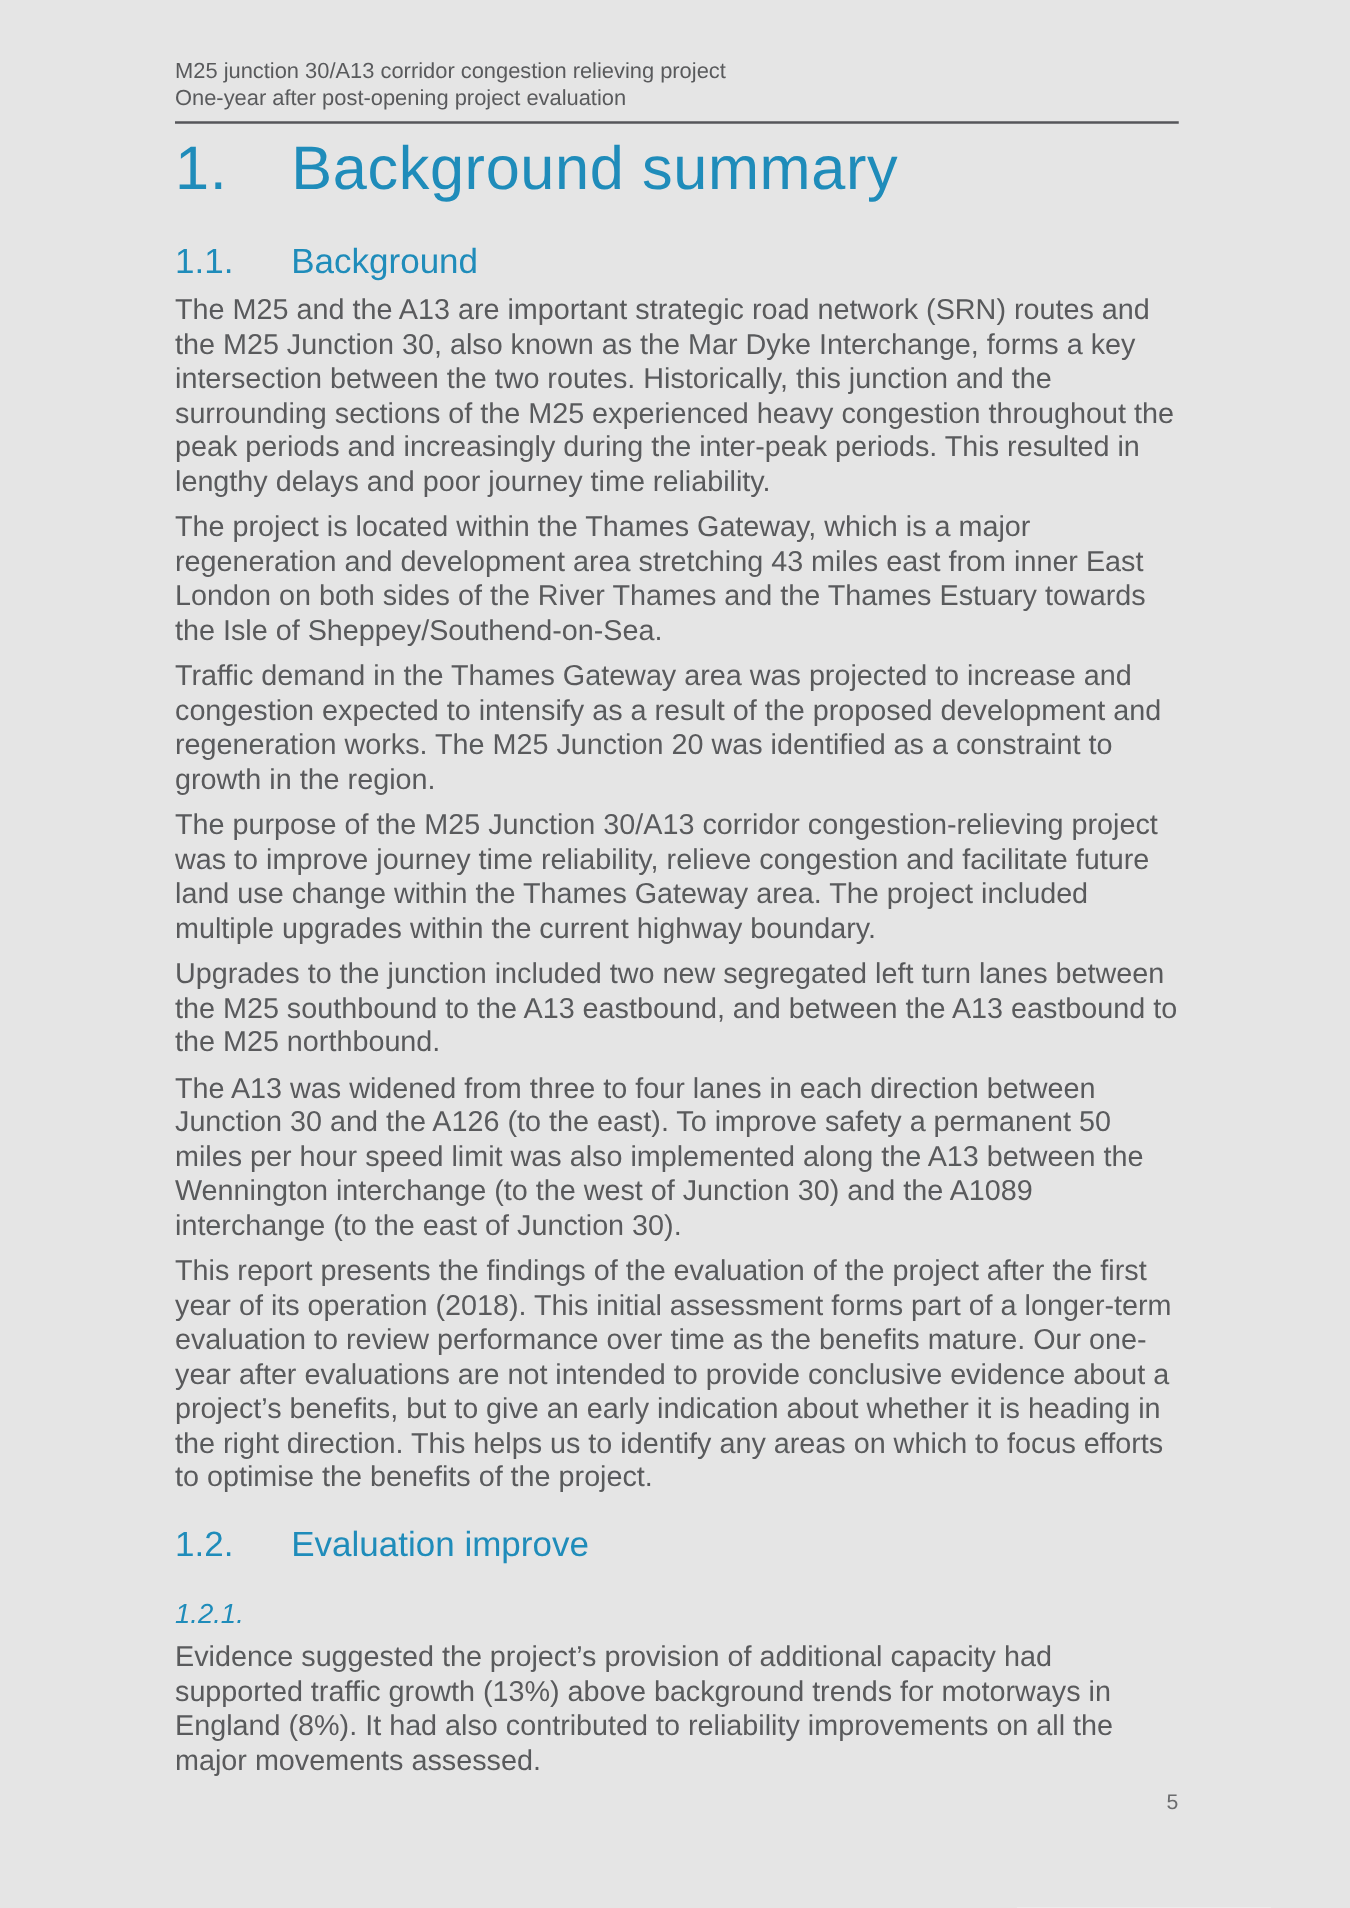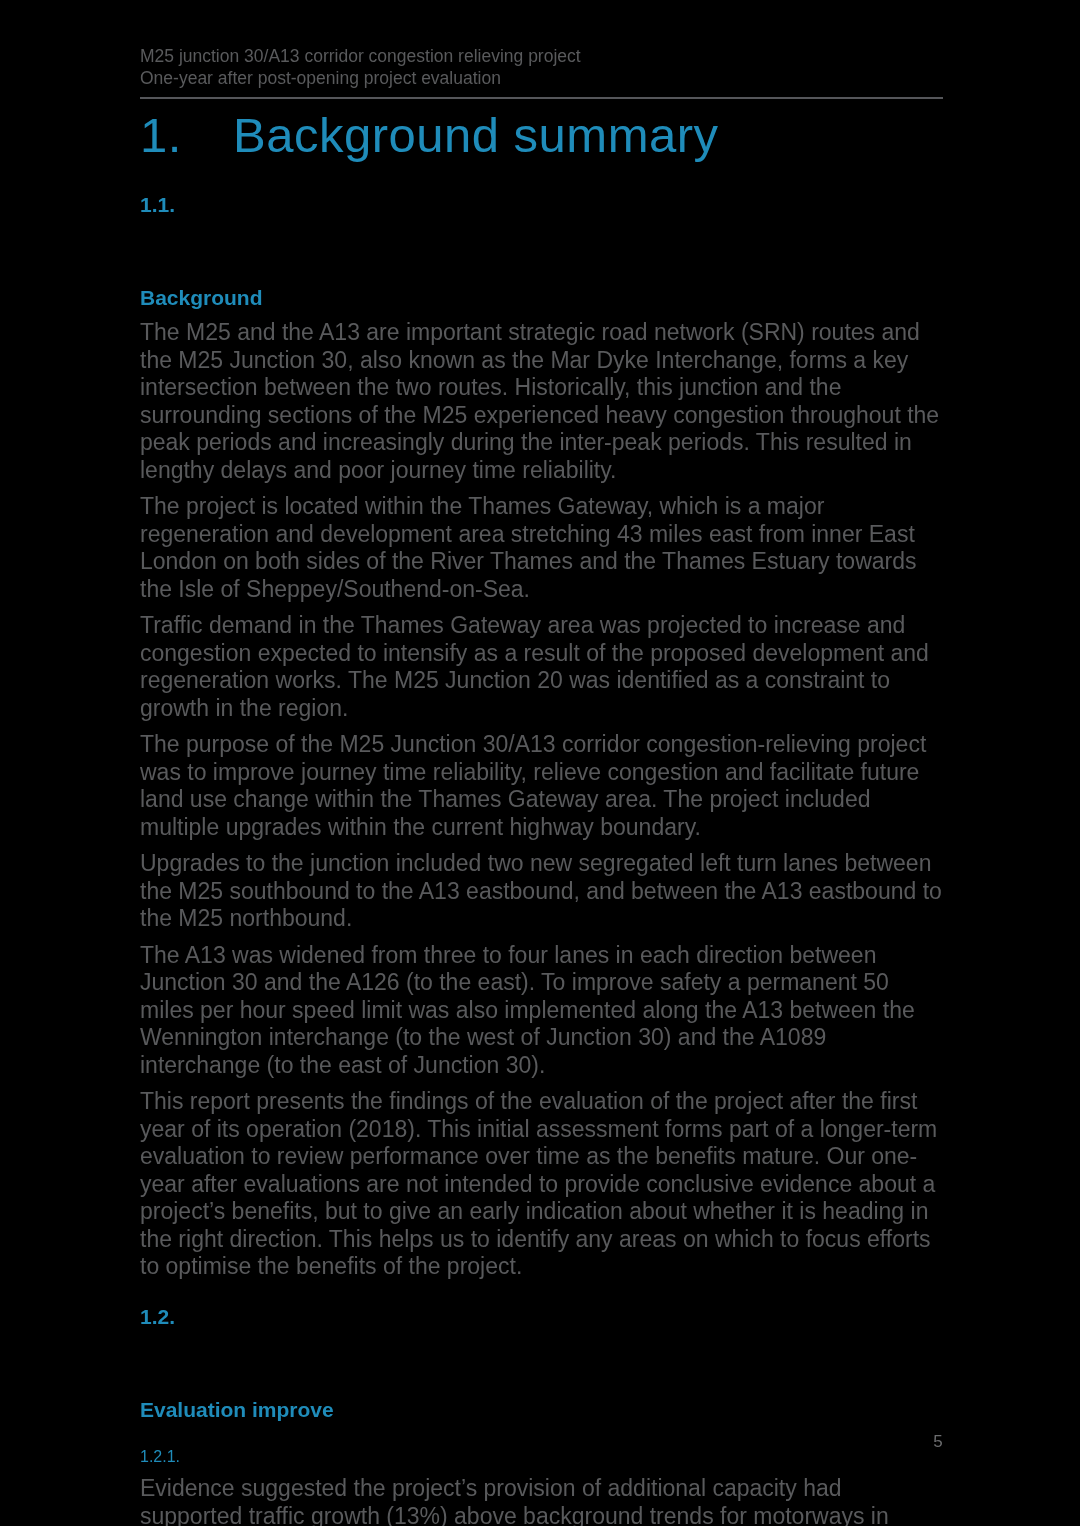--- a/index.html
+++ b/index.html
@@ -3,21 +3,21 @@
 <meta charset="utf-8">
 <style>
   html, body { margin: 0; padding: 0; }
   body {
     width: 1080px; height: 1526px;
     background: #ffffff;
     position: relative;
     font-family: "Liberation Sans", sans-serif;
     -webkit-font-smoothing: antialiased;
   }
-  .page { position: absolute; inset: 0; background: #000000; overflow: hidden; }
+  .page { position: absolute; inset: 0; background: #e5e5e5; overflow: hidden; }
   .content { position: absolute; left: 140px; top: 46px; width: 803px; }
 
   .hdr-line {
     margin: 0;
     font-size: 17.5px;
     line-height: 21.5px;
     color: #595a5c;
   }
   .rule {
     height: 0;
@@ -30,33 +30,33 @@
     margin: 10px 0 30px 0;
     font-size: 49px;
     line-height: 1.1;
     font-weight: 400;
     color: #1f8cba;
     letter-spacing: 0.5px;
   }
   h2.doc-h2 {
     display: flex;
     margin: 24px 0 9px 0;
-    font-size: 21px;
+    font-size: 28px;
     line-height: 1.15;
-    font-weight: 700;
+    font-weight: 400;
     color: #1f8cba;
-    flex-direction: column;
   }
   h3.doc-h3 {
     display: flex;
     margin: 26px 0 9px 0;
-    font-size: 16px;
+    font-size: 22px;
     line-height: 1.15;
     font-weight: 400;
     color: #1f8cba;
+    font-style: italic;
   }
   .h-num { flex: 0 0 93px; }
   .h-title { flex: 1 1 auto; }
 
   p.body-para {
     margin: 0 0 9px 0;
     font-size: 23px;
     line-height: 27.5px;
     color: #595a5c;
     text-align: left;

